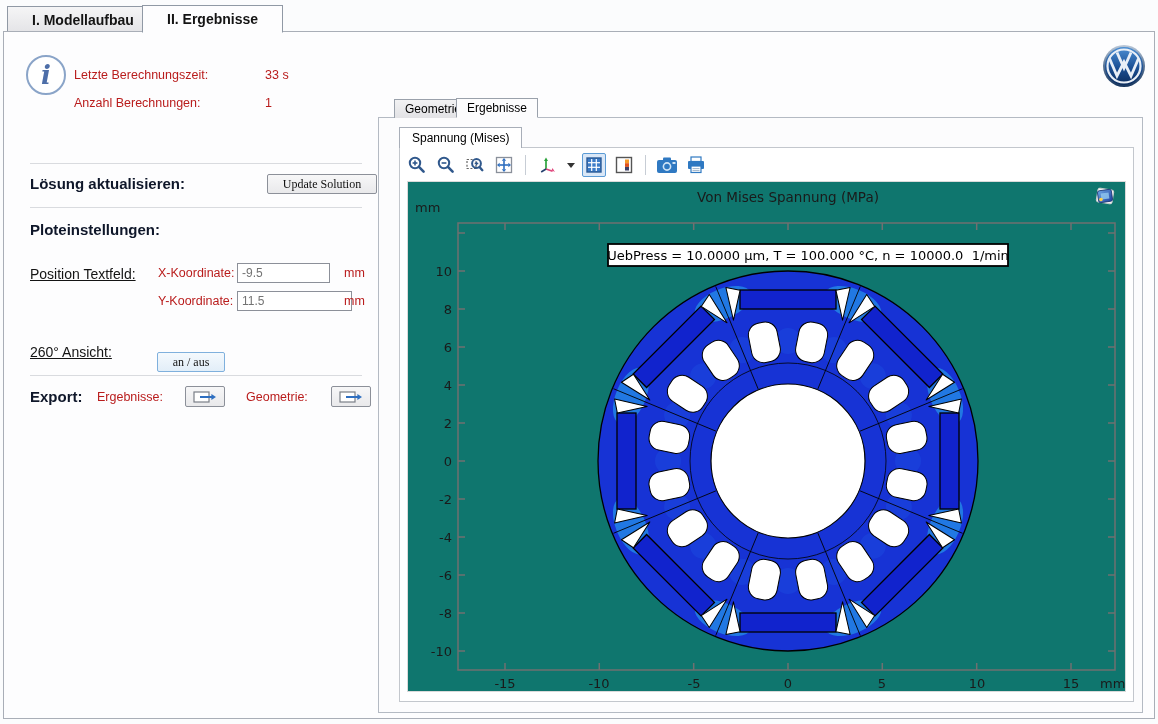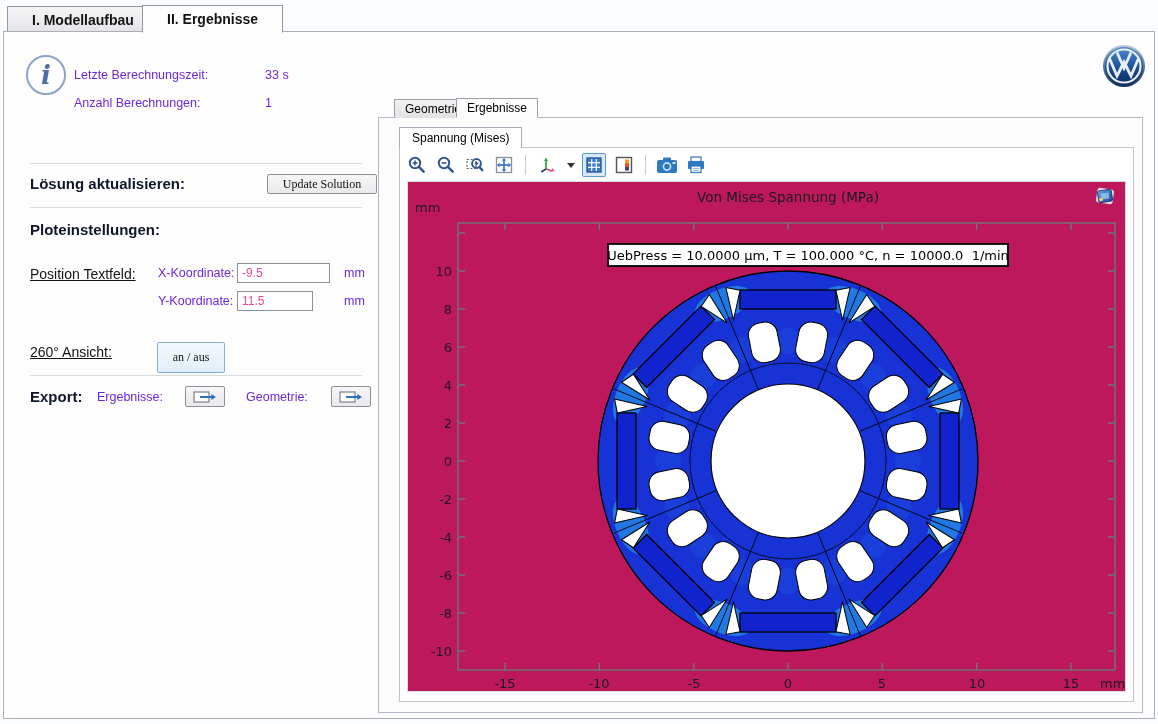--- a/index.html
+++ b/index.html
@@ -8,46 +8,46 @@
   .tab{position:absolute;box-sizing:border-box;display:flex;align-items:center;justify-content:center;cursor:default;}
   .tab.top{height:26px;font-size:14px;font-weight:bold;color:#141414;padding:0 24px;
     border:1px solid #9099a5;border-bottom:none;background:linear-gradient(#f5f5f6,#e4e4e7);}
   .tab.top.active{background:#fdfdfe;height:28px;z-index:3;border-bottom:1px solid #fdfdfe;}
   .main-panel{position:absolute;left:3px;top:31px;width:1152px;height:688px;box-sizing:border-box;
     border:1px solid #a9aeb7;background:#fdfdfe;}
   
   .info-circle{position:absolute;width:36px;height:36px;border:2px solid #8aa4c8;border-radius:50%;
     display:flex;align-items:center;justify-content:center;color:#4d6ea8;
     font-family:"DejaVu Serif",serif;font-style:italic;font-size:26px;font-weight:bold;background:#fff;}
-  .lbl{position:absolute;font-size:12.5px;color:#6d28d9;white-space:nowrap;}
+  .lbl{position:absolute;font-size:12.5px;color:#b91c1c;white-space:nowrap;}
   .hdr{position:absolute;font-size:15px;font-weight:bold;color:#0f172a;white-space:nowrap;text-align:right;}
   .ulbl{position:absolute;font-size:14px;color:#141414;text-decoration:underline;white-space:nowrap;}
   .hsep{position:absolute;height:1px;background:#d9dbdf;}
   .btn{position:absolute;box-sizing:border-box;display:flex;align-items:center;justify-content:center;
     font-family:Liberation Serif, serif;font-size:12px;color:#111;border:1px solid #8c9099;border-radius:2px;
     background:linear-gradient(#f7f7f8,#e9e9eb);padding:0;}
   .btn.blue{border-color:#7fb0dd;background:linear-gradient(#f4f9fd,#e2eef8);}
   .field{position:absolute;box-sizing:border-box;border:1px solid #8c9099;font-size:12px;
-    font-family:"Liberation Sans",sans-serif;padding:0 4px;background:#fff;color:#ec4899;}
+    font-family:"Liberation Sans",sans-serif;padding:0 4px;background:#fff;color:#737373;}
   
   .rp-outer{position:absolute;left:378px;top:117px;width:765px;height:596px;box-sizing:border-box;
     border:1px solid #b4bac3;background:#fcfcfd;}
   .tab.rtab{height:19px;font-size:12px;font-weight:normal;padding:0 10px;
     border:1px solid #9aa1ab;border-bottom:none;background:linear-gradient(#f2f2f3,#e2e2e5);}
   .tab.rtab.active{background:#fcfcfd;height:20px;z-index:4;border-bottom:1px solid #fcfcfd;font-weight:normal;}
   .tab.ptab{height:21px;font-size:12px;padding:0 12px;border:1px solid #a8aeb8;border-bottom:none;
     background:#fff;z-index:4;align-items:center;}
   .graphics-panel{position:absolute;left:399px;top:147px;width:735px;height:555px;box-sizing:border-box;
     border:1px solid #c3c7cd;background:#fff;}
   .toolbar{position:absolute;left:6px;top:2px;height:30px;display:flex;align-items:center;column-gap:7px;}
   .tool{display:flex;align-items:center;justify-content:center;width:22px;height:22px;}
   .tool.active-box{width:24px;height:24px;box-sizing:border-box;border:1px solid #5b9bd5;background:#d9e7f7;border-radius:2px;}
   .vsep{width:1px;height:20px;background:#c7cdd5;margin:0 3px;}
   .caret{width:0;height:0;border-left:4px solid transparent;border-right:4px solid transparent;border-top:5px solid #333;margin-left:2px;}
-  .canvas{position:absolute;left:7px;top:33px;width:719px;height:511px;box-sizing:border-box;border:1px solid #dadada;background:#be185d;}
+  .canvas{position:absolute;left:7px;top:33px;width:719px;height:511px;box-sizing:border-box;border:1px solid #dadada;background:#0f766e;}
   .plot-text{font-family:"DejaVu Sans",sans-serif;}
   
   .vw{position:absolute;left:1102px;top:44px;width:44px;height:44px;}
 </style>
 </head>
 <body>
 
 <div class="window">
 
   <div class="tab top" style="left:7px;top:6px;min-width:134px;">
@@ -73,25 +73,25 @@
 
   <div class="hsep" style="left:30px;top:207px;width:332px;"></div>
 
   <span class="hdr" style="left:30px;top:221px;">Ploteinstellungen:</span>
 
   <span class="ulbl" style="left:30px;top:266px;">Position Textfeld:</span>
   <span class="lbl" style="left:158px;top:266px;">X-Koordinate:</span>
   <input class="field" style="left: 237px; top: 263px; width: 93px; height: 20px;" value="-9.5">
   <span class="lbl" style="left:344px;top:266px;">mm</span>
   <span class="lbl" style="left:158px;top:294px;">Y-Koordinate:</span>
-  <input class="field" style="left: 237px; top: 291px; width: 76px; height: 20px;" value="11.5">
+  <input class="field" style="left: 237px; top: 291px; width: 115px; height: 20px;" value="11.5">
   <span class="lbl" style="left:344px;top:294px;">mm</span>
 
   <span class="ulbl" style="left:30px;top:344px;">260° Ansicht:</span>
-  <button class="btn blue" style="left:157px;top:342px;width:68px;height:31px;">an / aus</button>
+  <button class="btn blue" style="left:157px;top:352px;width:68px;height:20px;">an / aus</button>
 
   <div class="hsep" style="left:30px;top:375px;width:332px;"></div>
 
   <span class="hdr" style="left:30px;top:388px;">Export:</span>
   <span class="lbl" style="left:97px;top:390px;">Ergebnisse:</span>
   <button class="btn" style="left:185px;top:386px;width:40px;height:21px;">
     <svg width="24" height="14" viewBox="0 0 24 14">
         <rect x="1" y="2" width="15" height="10" fill="#fff" stroke="#7a7f87" stroke-width="1.2"></rect>
         <line x1="7" y1="7" x2="19" y2="7" stroke="#2f6fc0" stroke-width="2"></line>
         <path d="M23 7l-4.6-3.1v6.2z" fill="#2f6fc0"></path>

